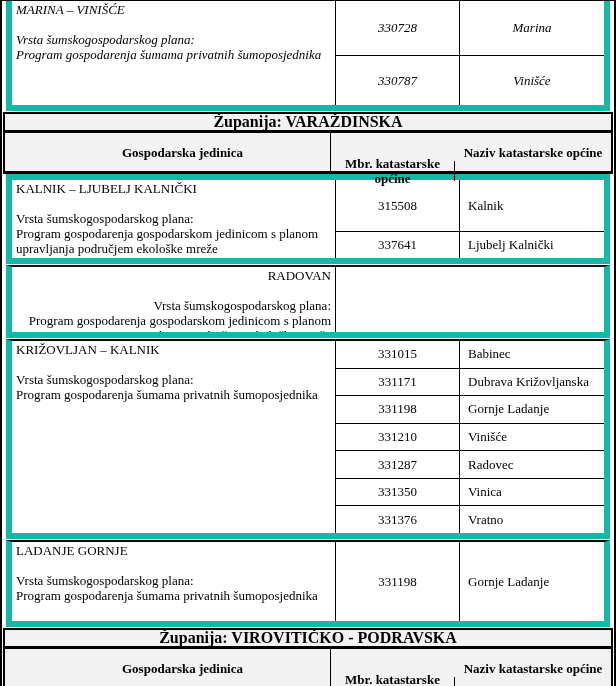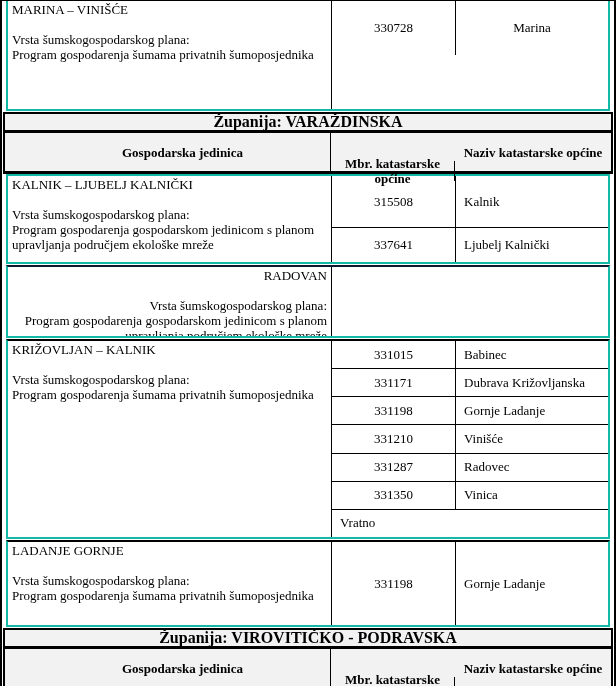--- a/index.html
+++ b/index.html
@@ -14,24 +14,24 @@
     background: #fff;
     border-left: 2px solid #000;
     border-right: 2px solid #000;
     border-top: 1px solid #000;
   }
   .inner { margin: 0 4px; }
 
   
   .unit {
     display: flex;
-    border: 2px solid #14b8a6;
+    border: 6px solid #14b8a6;
     background: #fff;
   }
-  .u0 { height: 110px; border-top: none; }
+  .u0 { height: 110px; border-top: none; font-style: italic; }
   .u1 { height: 90px; }
   .u2 { height: 73px; margin-top: 1px; border-top: 2px solid #0f172a; text-align: right; }
   .u3 { height: 200px; margin-top: 1px; border-top: 2px solid #000; }
   .u4 { height: 87px; margin-top: 1px; border-top: 2px solid #000; }
 
   .ucol1 {
     width: 324px;
     border-right: 1px solid #000;
     padding: 1px 4px 0 4px;
     font-size: 13px;
@@ -105,20 +105,24 @@
         <div class="uplan">
           <div>Vrsta šumskogospodarskog plana:</div>
           <div>Program gospodarenja šumama privatnih šumoposjednika</div>
         </div>
       </div>
       <div class="urows">
         <div class="urow r54">
           <div class="mbr">330728</div>
           <div class="naziv">Marina</div>
         </div>
+        <div class="urow">
+          <div class="mbr">330787</div>
+          <div class="naziv">Vinišće</div>
+        </div>
       </div>
     </div>
 
     <div class="banner">
       <span>Županija: VARAŽDINSKA</span>
     </div>
 
     <div class="hrow h1">
       <div class="hc1">Gospodarska jedinica</div>
       <div class="hc2">Mbr. katastarske općine</div>
@@ -182,20 +186,21 @@
         </div>
         <div class="urow">
           <div class="mbr">331287</div>
           <div class="naziv">Radovec</div>
         </div>
         <div class="urow">
           <div class="mbr">331350</div>
           <div class="naziv">Vinica</div>
         </div>
         <div class="urow">
+          <div class="mbr">331376</div>
           <div class="naziv">Vratno</div>
         </div>
       </div>
     </div>
 
     <div class="unit u4">
       <div class="ucol1">
         <div class="uname">LADANJE GORNJE</div>
         <div class="uplan">
           <div>Vrsta šumskogospodarskog plana:</div>

